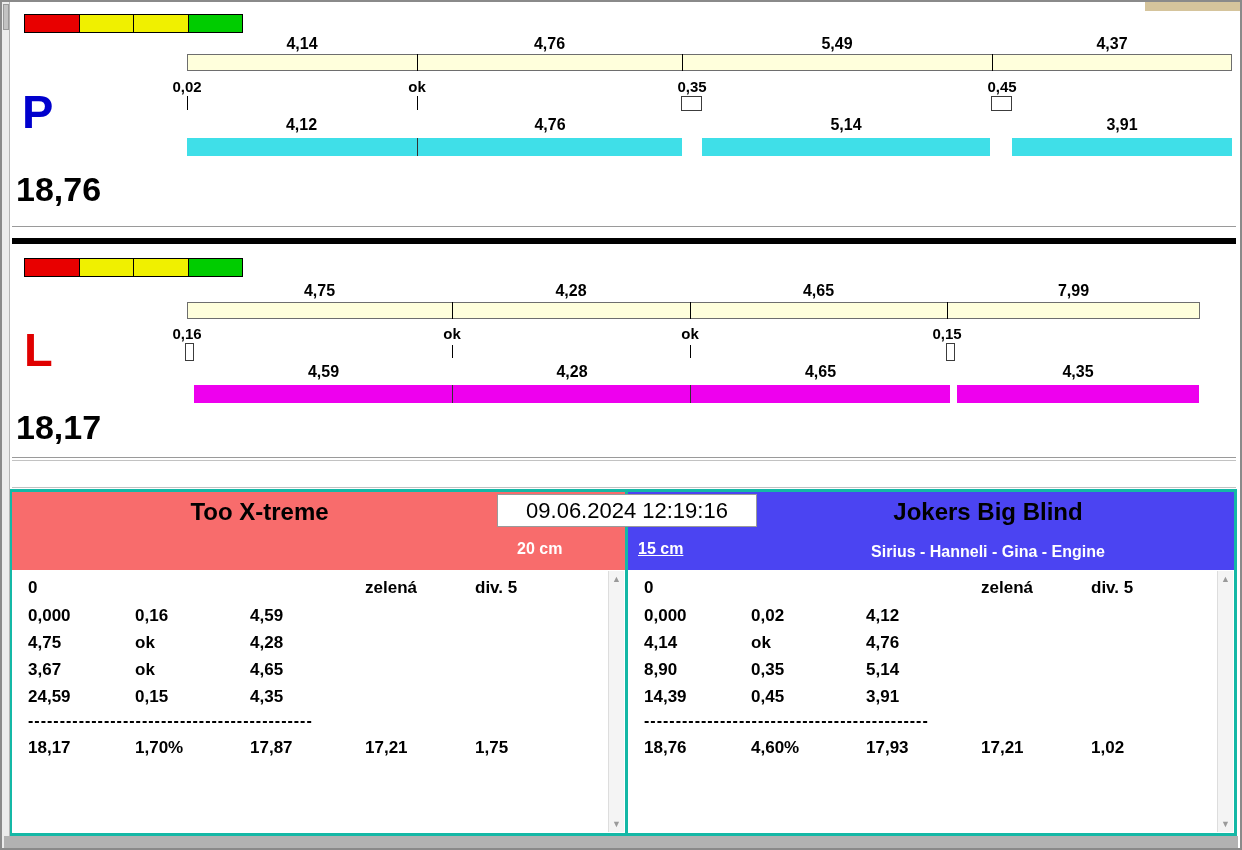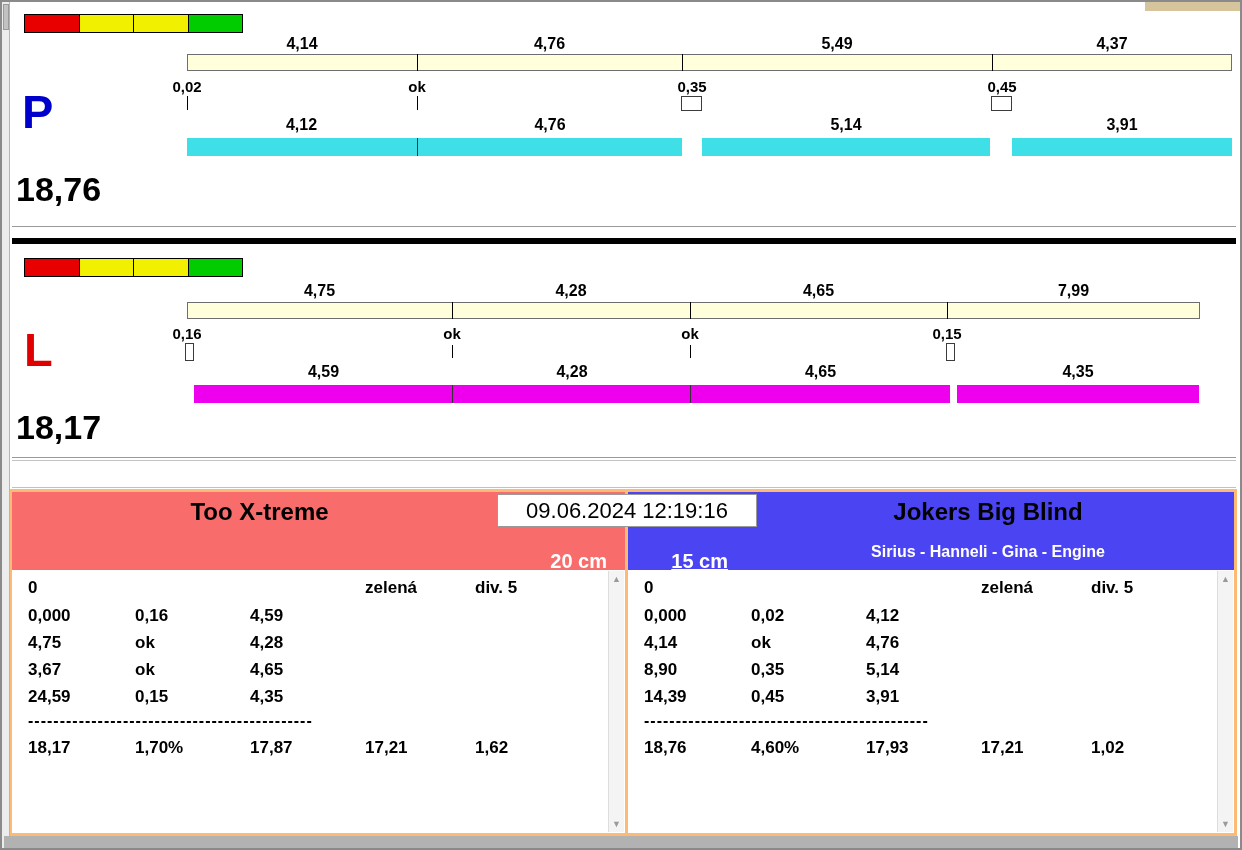--- a/index.html
+++ b/index.html
@@ -22,26 +22,26 @@
   .runseg { position:absolute; height:18px; }
   .segdiv { position:absolute; width:1px; height:18px; background:#333; }
   .tick { position:absolute; width:1px; background:#000; }
   .checkbox { position:absolute; background:#fff; border:1px solid #3c3c3c; }
   .lane-letter { position:absolute; font-size:47px; font-weight:bold; line-height:1; }
   .lane-total { position:absolute; font-size:34px; font-weight:bold; line-height:1; }
   .grayline { position:absolute; height:1px; background:#9a9a9a; }
   .blackbar { position:absolute; height:6px; background:#000; }
   .emptyrow { position:absolute; background:#fff; border-top:1px solid #c2c2c2; border-bottom:1px solid #c2c2c2; }
   
-  .bottom { position:absolute; left:8px; top:487px; width:1227px; height:347px; background:#fdba74; }
+  .bottom { position:absolute; left:8px; top:487px; width:1227px; height:347px; background:#14b8a6; }
   .team-panel { position:absolute; top:3px; height:341px; background:#fff; }
   .team-header { position:absolute; left:0; top:0; width:100%; height:78px; }
   .header-title { position:absolute; top:6px; text-align:center; font-size:24px; font-weight:bold; color:#000; }
   .header-members { position:absolute; top:51px; text-align:center; font-size:16px; font-weight:bold; color:#fff; }
-  .height-badge { position:absolute; top:58px; width:90px; text-align:right; font-size:20px; font-weight:bold; color:#fff; }
+  .height-badge { position:absolute; top:48px; width:90px; text-align:left; font-size:16px; font-weight:bold; color:#fff; }
   .datetime { position:absolute; left:487px; top:5px; width:260px; height:33px; background:#fff;
               border:1px solid #9a9a9a; text-align:center; font-size:22px; font-weight:normal; line-height:31px; }
   .table { position:absolute; left:0; top:78px; background:#fff; }
   .trow { position:absolute; left:16px; display:flex; font-size:17px; font-weight:bold; white-space:pre; }
   .c1 { width:107px; } .c2 { width:115px; } .c3 { width:115px; } .c4 { width:110px; } .c5 { width:90px; }
   .sep { letter-spacing:1px; font-size:16px; }
   .scrollbar { position:absolute; right:1px; top:1px; bottom:1px; width:16px; background:#f4f4f4; border-left:1px solid #ddd; }
   .sb-btn { position:absolute; left:0; width:15px; height:16px; text-align:center; font-size:9px; color:#9a9a9a; line-height:16px; }
   .sb-up { top:0; } .sb-down { bottom:0; }
   .statusbar { position:absolute; left:2px; top:834px; width:1234px; height:12px; background:#b2b2b2; }
@@ -187,21 +187,21 @@
           <span class="c1">24,59</span>
           <span class="c2">0,15</span>
           <span class="c3">4,35</span>
         </div>
         <div class="trow sep" style="top:142px;">---------------------------------------------</div>
         <div class="trow" style="top:168px;">
           <span class="c1">18,17</span>
           <span class="c2">1,70%</span>
           <span class="c3">17,87</span>
           <span class="c4">17,21</span>
-          <span class="c5">1,62</span>
+          <span class="c5">1,75</span>
         </div>
         <div class="scrollbar">
           <div class="sb-btn sb-up"><span>▲</span></div>
           <div class="sb-btn sb-down"><span>▼</span></div>
         </div>
       </div>
     </div>
 
     <div class="team-panel" style="left:618px; width:606px;">
       <div class="team-header" style="background-color: rgb(75, 68, 242);">

